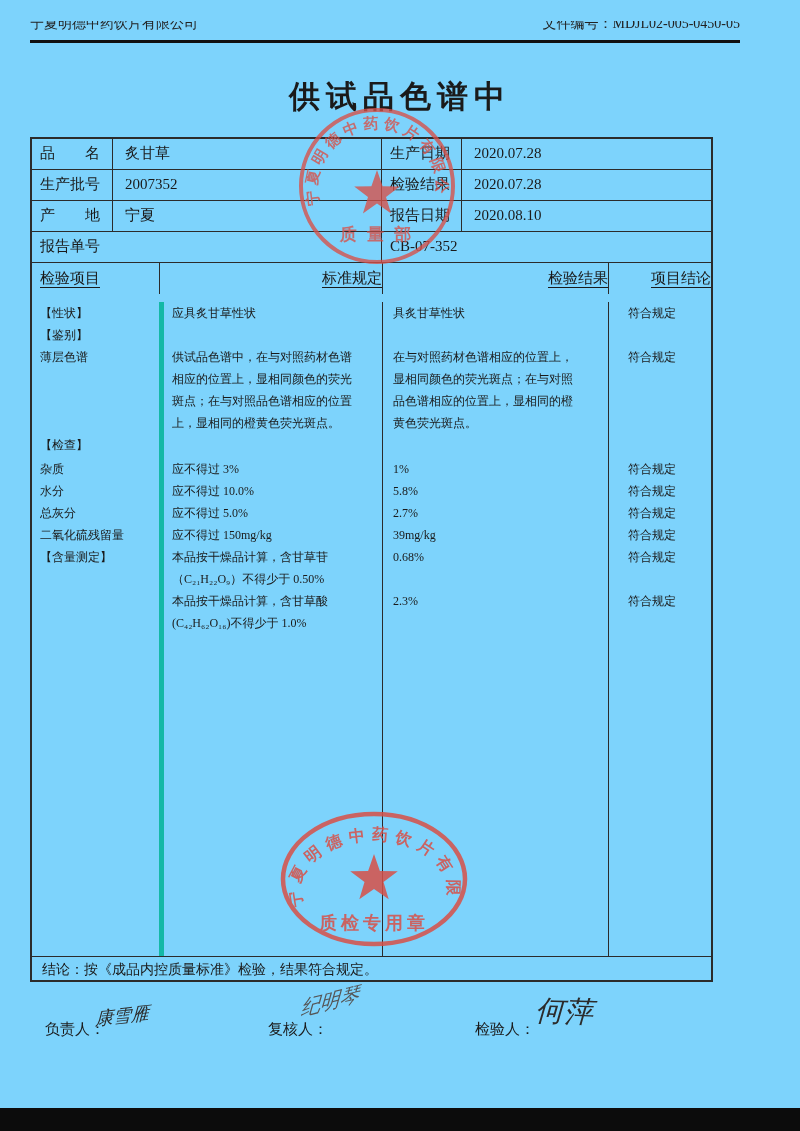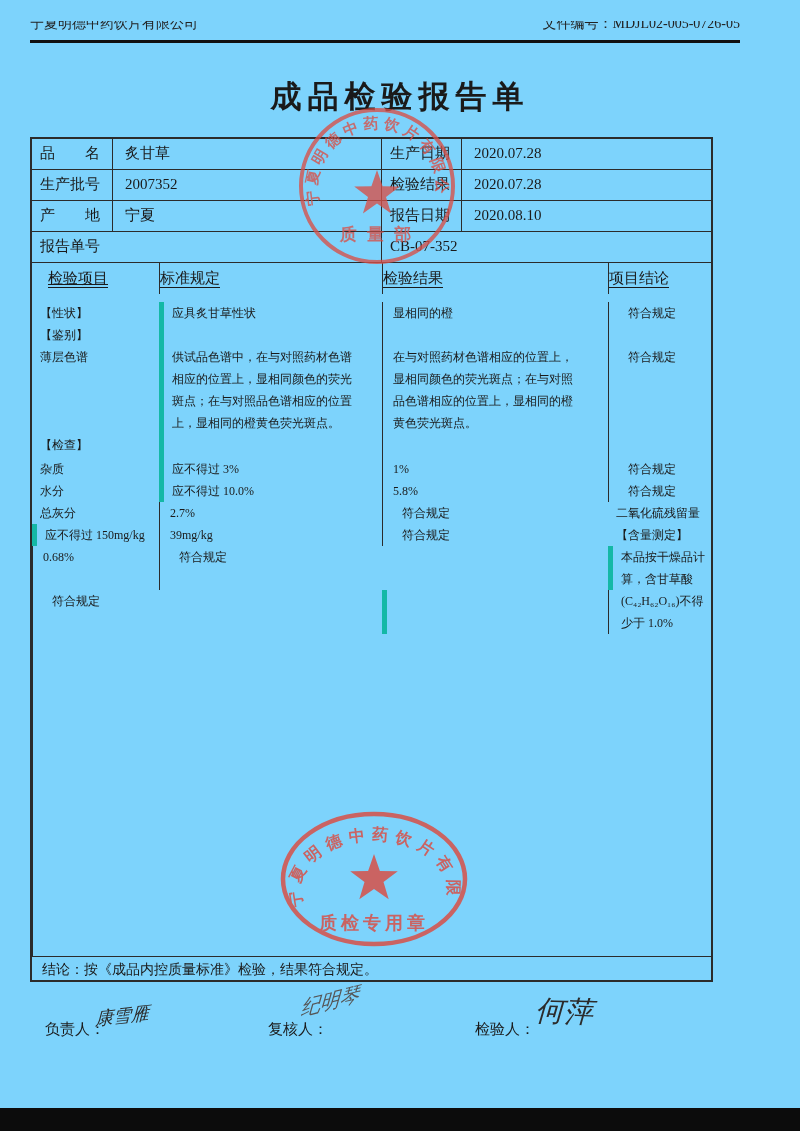--- a/index.html
+++ b/index.html
@@ -19,21 +19,21 @@
   .doc-table { position:absolute; top:137px; left:30px; width:683px; height:845px;
                border:2px solid #2b2b2b; font-size:15px; }
   .t-row { display:grid; border-bottom:1px solid #2b2b2b; }
   .info-row { grid-template-columns:80px 269px 80px 1fr; height:31px; line-height:29px; }
   .report-row { grid-template-columns:349px 1fr; height:31px; line-height:29px; }
   .head-row { grid-template-columns:127px 223px 226px 1fr; height:31px; line-height:30px; border-bottom:none; }
   .cell { padding-left:8px; overflow:hidden; white-space:nowrap; }
   .cell.vline { border-left:1px solid #2b2b2b; }
   .cell.val { padding-left:12px; }
   .label-sp { letter-spacing:0; white-space:pre; }
-  .head-cell { text-align:left; padding:0; }
+  .head-cell { text-align:right; padding:0; }
   .head-cell span { text-decoration:underline; text-underline-offset:4px; }
   
   .body-grid { display:grid; height:662px;
     grid-template-columns:127px 223px 226px 1fr;
     grid-template-rows:22px 22px 88px 24px 22px 22px 22px 22px 44px 44px 1fr;
     padding-top:8px; font-size:12px; line-height:22px; }
   .b-cell { padding:0 3px 0 8px; white-space:pre-wrap; overflow:visible; }
   .b-col1 { }
   .b-col2 { border-left:5px solid #14b8a6; }
   .b-col3 { border-left:1px solid #2b2b2b; padding-left:10px; }
@@ -55,26 +55,26 @@
   .scan-bar { position:absolute; left:0; bottom:0; width:800px; height:23px; background:#0c0c0c; }
 </style>
 </head>
 <body>
 
 <div class="page">
 
   <div class="hdr-clip">
     <div class="hdr-inner">
       <span>宁夏明德中药饮片有限公司</span>
-      <span>文件编号：MDJL02-005-0726-05</span>
+      <span>文件编号：MDJL02-005-0450-05</span>
     </div>
   </div>
   <div class="hdr-rule"></div>
 
-  <div class="title">成品检验报告单</div>
+  <div class="title">供试品色谱中</div>
 
   <div class="doc-table">
 
     <div class="t-row info-row">
       <div class="cell label-sp">品　　名</div>
       <div class="cell vline val">炙甘草</div>
       <div class="cell vline">生产日期</div>
       <div class="cell vline val">2020.07.28</div>
     </div>
     <div class="t-row info-row">
@@ -88,30 +88,30 @@
       <div class="cell vline val">宁夏</div>
       <div class="cell vline">报告日期</div>
       <div class="cell vline val">2020.08.10</div>
     </div>
     <div class="t-row report-row">
       <div class="cell">报告单号</div>
       <div class="cell vline">CB-07-352</div>
     </div>
 
     <div class="t-row head-row">
-      <div class="cell head-cell" style="padding:0 0 0 16px;text-align:left;text-decoration:underline;"><span>检验项目</span></div>
+      <div class="cell head-cell" style="padding:0 0 0 8px;text-align:left;"><span>检验项目</span></div>
       <div class="cell vline head-cell"><span>标准规定</span></div>
       <div class="cell vline head-cell"><span>检验结果</span></div>
       <div class="cell vline head-cell"><span>项目结论</span></div>
     </div>
 
     <div class="body-grid">
       <div class="b-cell b-col1">【性状】</div>
       <div class="b-cell b-col2">应具炙甘草性状</div>
-      <div class="b-cell b-col3">显相同的橙</div>
+      <div class="b-cell b-col3">具炙甘草性状</div>
       <div class="b-cell b-col4">符合规定</div>
 
       <div class="b-cell b-col1">【鉴别】</div>
       <div class="b-cell b-col2"></div>
       <div class="b-cell b-col3"></div>
       <div class="b-cell b-col4"></div>
 
       <div class="b-cell b-col1">薄层色谱</div>
       <div class="b-cell b-col2">供试品色谱中，在与对照药材色谱
 相应的位置上，显相同颜色的荧光
@@ -132,35 +132,39 @@
       <div class="b-cell b-col2">应不得过 3%</div>
       <div class="b-cell b-col3">1%</div>
       <div class="b-cell b-col4">符合规定</div>
 
       <div class="b-cell b-col1">水分</div>
       <div class="b-cell b-col2">应不得过 10.0%</div>
       <div class="b-cell b-col3">5.8%</div>
       <div class="b-cell b-col4">符合规定</div>
 
       <div class="b-cell b-col1">总灰分</div>
+      <div class="b-cell b-col2">应不得过 5.0%</div>
       <div class="b-cell b-col3">2.7%</div>
       <div class="b-cell b-col4">符合规定</div>
 
       <div class="b-cell b-col1">二氧化硫残留量</div>
       <div class="b-cell b-col2">应不得过 150mg/kg</div>
       <div class="b-cell b-col3">39mg/kg</div>
       <div class="b-cell b-col4">符合规定</div>
 
       <div class="b-cell b-col1">【含量测定】</div>
+      <div class="b-cell b-col2">本品按干燥品计算，含甘草苷
+（C₂₁H₂₂O₉）不得少于 0.50%</div>
       <div class="b-cell b-col3">0.68%</div>
       <div class="b-cell b-col4">符合规定</div>
 
       <div class="b-cell b-col1"></div>
       <div class="b-cell b-col2">本品按干燥品计算，含甘草酸
 (C₄₂H₆₂O₁₆)不得少于 1.0%</div>
+      <div class="b-cell b-col3">2.3%</div>
       <div class="b-cell b-col4">符合规定</div>
 
       <div class="b-cell b-col1"></div>
       <div class="b-cell b-col2"></div>
       <div class="b-cell b-col3"></div>
       <div class="b-cell b-col4"></div>
     </div>
 
     <div class="concl-row">结论：按《成品内控质量标准》检验，结果符合规定。</div>
   </div>

